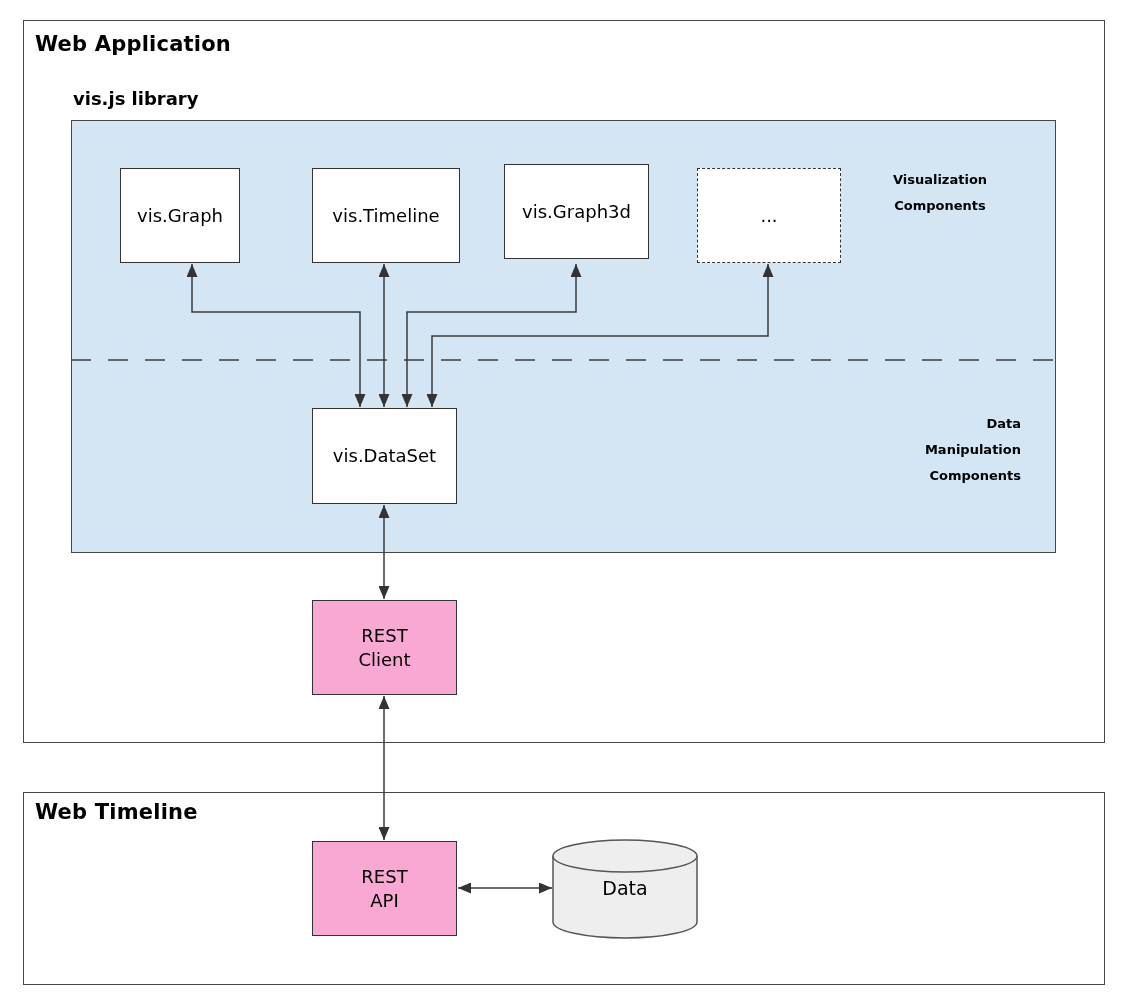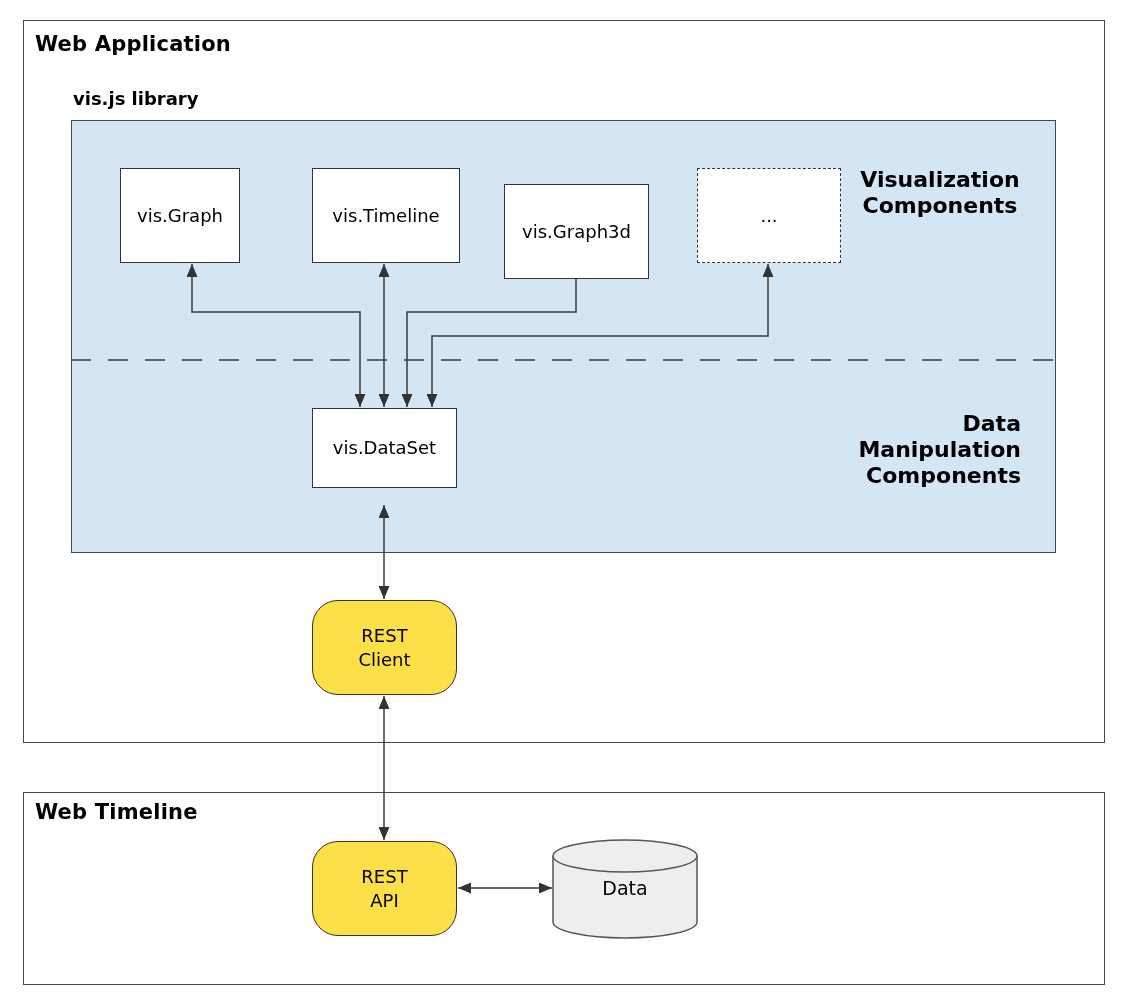--- a/index.html
+++ b/index.html
@@ -35,37 +35,37 @@
     background: #ffffff;
     box-sizing: border-box;
     display: flex;
     align-items: center;
     justify-content: center;
     text-align: center;
     font-size: 18px;
     line-height: 24px;
     white-space: pre-line;
   }
-  .node.gray { background: #fde047; border-radius: 26px; }
+  .node.gray { background: #f9a8d4; }
   .node.dashed { border-style: dashed; }
   .section-title {
     position: absolute;
     font-weight: bold;
     font-size: 21px;
     letter-spacing: 0.2px;
   }
   .sub-title {
     position: absolute;
     font-weight: bold;
     font-size: 18px;
   }
   .zone-label {
     position: absolute;
     font-weight: bold;
-    font-size: 22px;
+    font-size: 13px;
     line-height: 26px;
     white-space: pre-line;
   }
   .zone-label.centered { text-align: center; }
   .zone-label.right-aligned { text-align: right; }
   .cyl-label {
     position: absolute;
     font-size: 19px;
     display: flex;
     align-items: center;
@@ -128,28 +128,28 @@
   </svg>
 
   <div class="section-title" style="left:35px; top:32px;">Web Application</div>
 
   <div class="sub-title" style="left:73px; top:88px;">vis.js library</div>
 
   <div class="node" style="left:120px; top:168px; width:120px; height:95px;">vis.Graph</div>
 
   <div class="node" style="left:312px; top:168px; width:148px; height:95px;">vis.Timeline</div>
 
-  <div class="node" style="left:504px; top:184px; width:145px; height:95px;">vis.Graph3d</div>
+  <div class="node" style="left:504px; top:164px; width:145px; height:95px;">vis.Graph3d</div>
 
   <div class="node dashed" style="left:697px; top:168px; width:144px; height:95px;">...</div>
 
   <div class="zone-label centered" style="left:845px; top:167px; width:190px;">Visualization
 Components</div>
 
-  <div class="node" style="left:312px; top:408px; width:145px; height:80px;">vis.DataSet</div>
+  <div class="node" style="left:312px; top:408px; width:145px; height:96px;">vis.DataSet</div>
 
   <div class="zone-label right-aligned" style="left:820px; top:411px; width:201px;">Data
 Manipulation
 Components</div>
 
   <div class="node gray" style="left:312px; top:600px; width:145px; height:95px;">REST
 Client</div>
 
   <div class="section-title" style="left:35px; top:800px;">Web Timeline</div>
 

